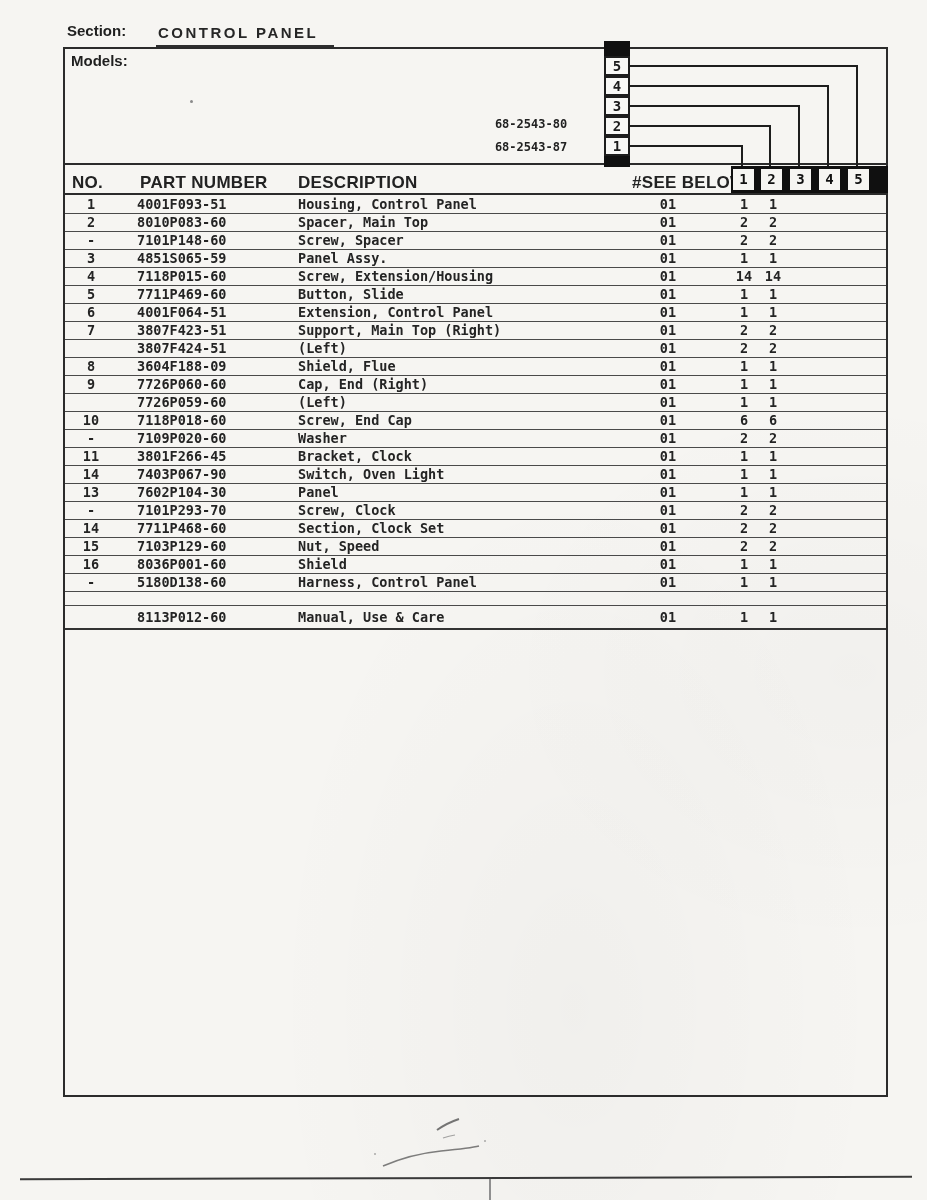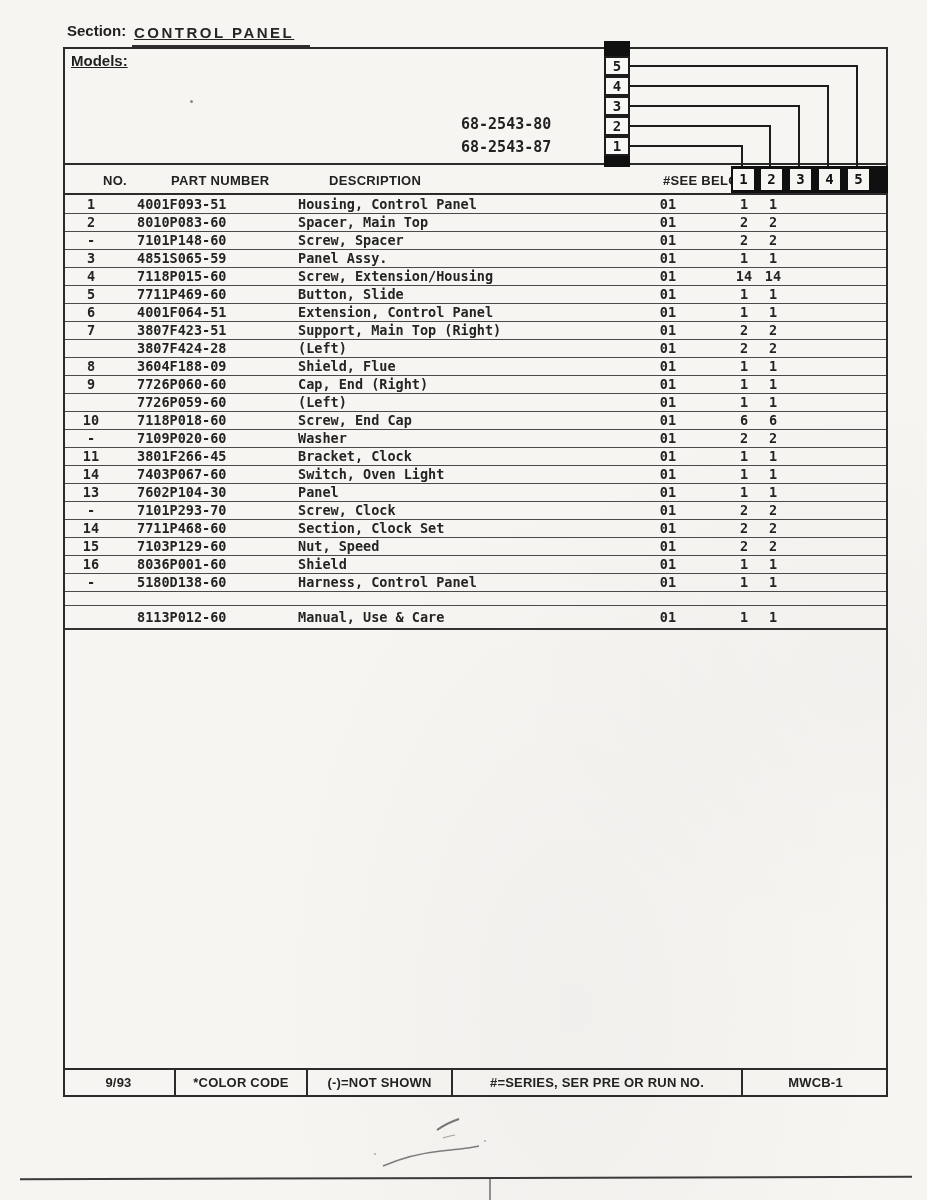--- a/index.html
+++ b/index.html
@@ -12,30 +12,30 @@
     font-family:"Liberation Sans", sans-serif; color:#1f1f1f; overflow:hidden;
   }
   .abs { position:absolute; }
   .lbl { font-weight:bold; font-size:15px; }
   .section-title {
     font-size:15px; letter-spacing:2.5px; font-weight:600;
     border-bottom:2px solid #2f2f2f; padding:0 16px 4px 2px; color:#262626;
   }
   .mainbox { left:63px; top:47px; width:825px; height:1050px; border:2px solid #2b2b2b; }
   .hline { background:#2b2b2b; height:2px; }
-  .models-nums { left:461px; top:113px; width:140px; text-align:left;
-    font-family:"DejaVu Sans Mono", monospace; font-weight:bold; font-size:15px; line-height:23px; color:#222; }
+  .models-nums { left:461px; top:113px; width:140px; text-align:center;
+    font-family:"DejaVu Sans Mono", monospace; font-weight:bold; font-size:12px; line-height:23px; color:#222; }
   
   .stack-black { left:604px; width:26px; background:#101010; }
   .callout-box { left:604px; width:26px; height:20px; border:2px solid #1d1d1d;
     font-family:"DejaVu Sans Mono", monospace; font-weight:bold; font-size:14px;
     text-align:center; line-height:16px; color:#1b1b1b; background:rgba(250,250,248,.6); }
   .bracket { border-top:2px solid #1d1d1d; border-right:2px solid #1d1d1d; }
   
-  .col-h { top:173px; font-size:13px; font-weight:bold; letter-spacing:.3px; color:#222;margin-left:31px; }
+  .col-h { top:173px; font-size:17px; font-weight:bold; letter-spacing:.3px; color:#222; }
   .qty-strip { left:731px; top:166px; width:157px; height:27px; background:#101010; }
   .qty-cell { position:absolute; top:3px; width:21px; height:21px; background:#f6f5f2;
     font-family:"DejaVu Sans Mono", monospace; font-weight:bold; font-size:14px;
     text-align:center; line-height:21px; color:#111; }
   
   .rows { left:65px; top:196px; width:821px; }
   .trow { position:relative; height:18px; border-bottom:1px solid #4a4a4a;
     font-family:"DejaVu Sans Mono", monospace; font-weight:bold; font-size:13.5px;
     line-height:17px; color:#242424; }
   .trow span { position:absolute; top:0; white-space:nowrap; }
@@ -56,25 +56,25 @@
   .dot { width:3px; height:3px; border-radius:50%; background:#8a8a8a; }
   .bottom-line { left:20px; top:1177px; width:892px; height:2px; background:#3a3a3a; transform:rotate(-0.15deg); }
   .bottom-tick { left:489px; top:1179px; width:2px; height:21px; background:#8f8f8f; }
 </style>
 </head>
 <body>
 
 <div class="page">
 
   <div class="abs lbl" style="left:67px; top:22px;">Section:</div>
-  <div class="abs section-title" style="left:132px; top:24px;text-decoration:underline;">CONTROL PANEL</div>
+  <div class="abs section-title" style="left:156px; top:24px;">CONTROL PANEL</div>
 
   <div class="abs mainbox"></div>
 
-  <div class="abs lbl" style="left:71px; top:52px;text-decoration:underline;">Models:</div>
+  <div class="abs lbl" style="left:71px; top:52px;">Models:</div>
   <div class="abs models-nums">
     <div>68-2543-80</div>
     <div>68-2543-87</div>
   </div>
   <div class="abs hline" style="left:63px; top:163px; width:825px;"></div>
 
   <div class="abs stack-black" style="top:41px; height:15px;"></div>
   <div class="abs callout-box" style="top:56px;">5</div>
   <div class="abs callout-box" style="top:76px;">4</div>
   <div class="abs callout-box" style="top:96px;">3</div>
@@ -162,21 +162,21 @@
       <div class="trow">
     <span class="c-no">7</span>
     <span class="c-part">3807F423-51</span>
     <span class="c-desc">Support, Main Top (Right)</span>
     <span class="c-series">01</span>
     <span class="c-q1">2</span>
     <span class="c-q2">2</span>
   </div>
       <div class="trow">
     <span class="c-no"></span>
-    <span class="c-part">3807F424-28</span>
+    <span class="c-part">3807F424-51</span>
     <span class="c-desc">(Left)</span>
     <span class="c-series">01</span>
     <span class="c-q1">2</span>
     <span class="c-q2">2</span>
   </div>
       <div class="trow">
     <span class="c-no">8</span>
     <span class="c-part">3604F188-09</span>
     <span class="c-desc">Shield, Flue</span>
     <span class="c-series">01</span>
@@ -218,21 +218,21 @@
       <div class="trow">
     <span class="c-no">11</span>
     <span class="c-part">3801F266-45</span>
     <span class="c-desc">Bracket, Clock</span>
     <span class="c-series">01</span>
     <span class="c-q1">1</span>
     <span class="c-q2">1</span>
   </div>
       <div class="trow">
     <span class="c-no">14</span>
-    <span class="c-part">7403P067-60</span>
+    <span class="c-part">7403P067-90</span>
     <span class="c-desc">Switch, Oven Light</span>
     <span class="c-series">01</span>
     <span class="c-q1">1</span>
     <span class="c-q2">1</span>
   </div>
       <div class="trow">
     <span class="c-no">13</span>
     <span class="c-part">7602P104-30</span>
     <span class="c-desc">Panel</span>
     <span class="c-series">01</span>
@@ -285,27 +285,20 @@
     <div class="spacer-row"></div>
     <div class="trow manual-row">
       <span class="c-part">8113P012-60</span>
       <span class="c-desc">Manual, Use &amp; Care</span>
       <span class="c-series">01</span>
       <span class="c-q1">1</span>
       <span class="c-q2">1</span>
     </div>
   </div>
 
-  <div class="abs footer">
-    <div class="fcell" style="width:113px;">9/93</div>
-    <div class="fcell" style="width:132px;">*COLOR CODE</div>
-    <div class="fcell" style="width:145px;">(-)=NOT SHOWN</div>
-    <div class="fcell" style="width:290px;">#=SERIES, SER PRE OR RUN NO.</div>
-    <div class="fcell" style="flex:1;">MWCB-1</div>
-  </div>
 
   <div class="abs dot" style="left:190px; top:100px;"></div>
   <svg class="abs" style="left:365px; top:1108px;" width="170" height="70" viewBox="0 0 170 70">
     <path d="M72,22 q10,-7 22,-11" stroke="#4a4a4a" stroke-width="2" fill="none" opacity="0.75"></path>
     <path d="M78,30 q6,-2 12,-3" stroke="#6a6a6a" stroke-width="1.2" fill="none" opacity="0.6"></path>
     <path d="M18,58 q28,-12 58,-15 t38,-5" stroke="#4a4a4a" stroke-width="1.6" fill="none" opacity="0.7"></path>
     <circle cx="10" cy="46" r="1" fill="#777" opacity="0.6"></circle>
     <circle cx="120" cy="33" r="1" fill="#777" opacity="0.6"></circle>
   </svg>
   <div class="abs bottom-line"></div>

